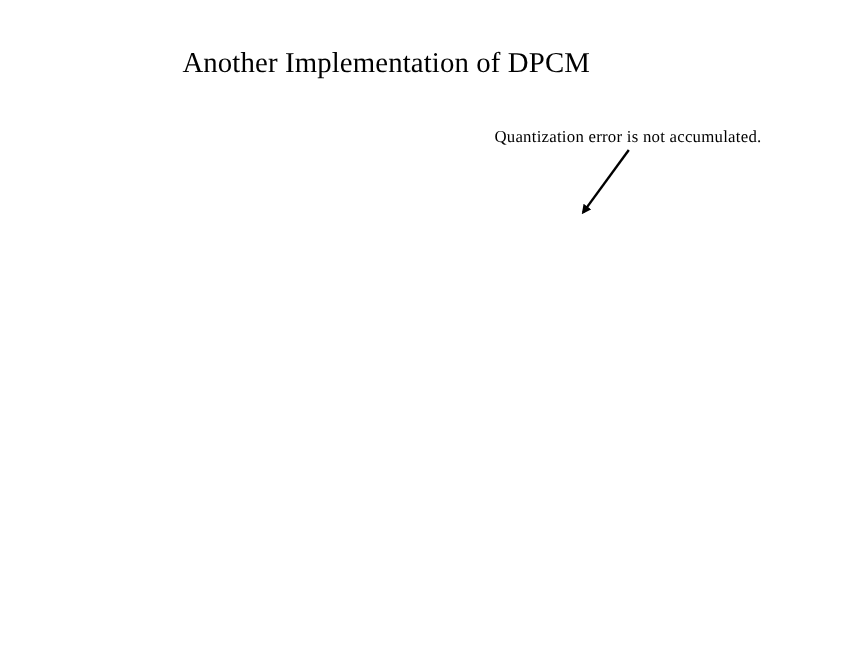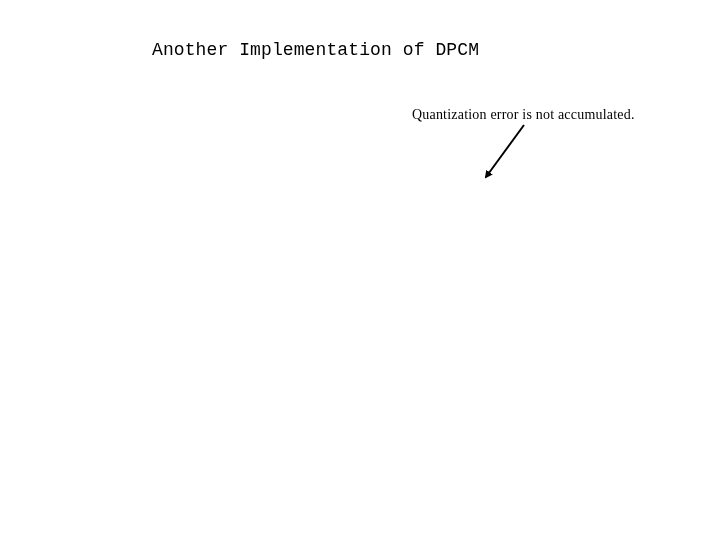--- a/index.html
+++ b/index.html
@@ -11,22 +11,22 @@
       position: relative;
       width: 720px;
       height: 540px;
       background: #ffffff;
       overflow: hidden;
     }
     .title {
       position: absolute;
       left: 152px;
       top: 40px;
-      font-family: Liberation Mono, monospace;
-      font-size: 18px;
+      font-family: Liberation Serif, serif;
+      font-size: 24px;
       color: #000000;
       white-space: nowrap;
       letter-spacing: 0.1px;
     }
     .annotation {
       position: absolute;
       left: 412px;
       top: 107px;
       font-family: "Liberation Serif", serif;
       font-size: 14px;

